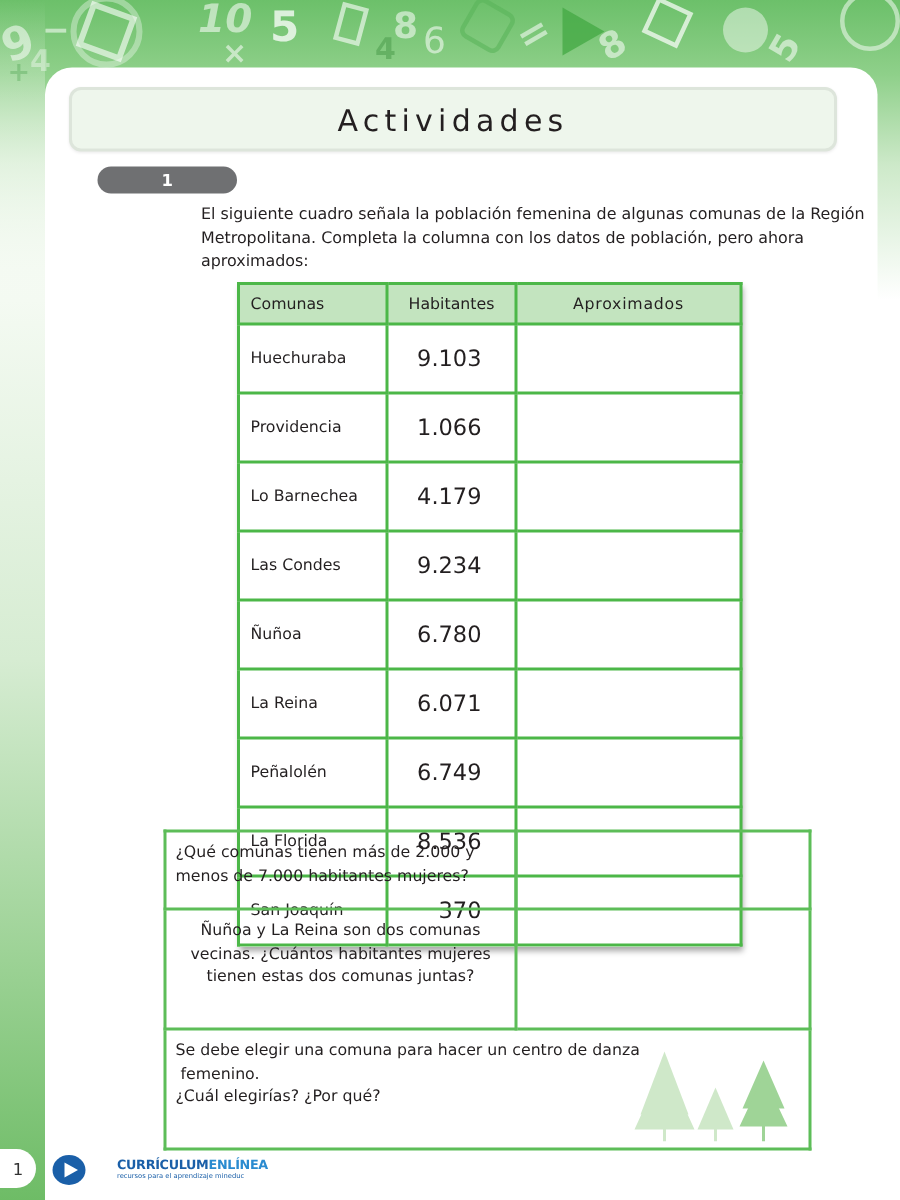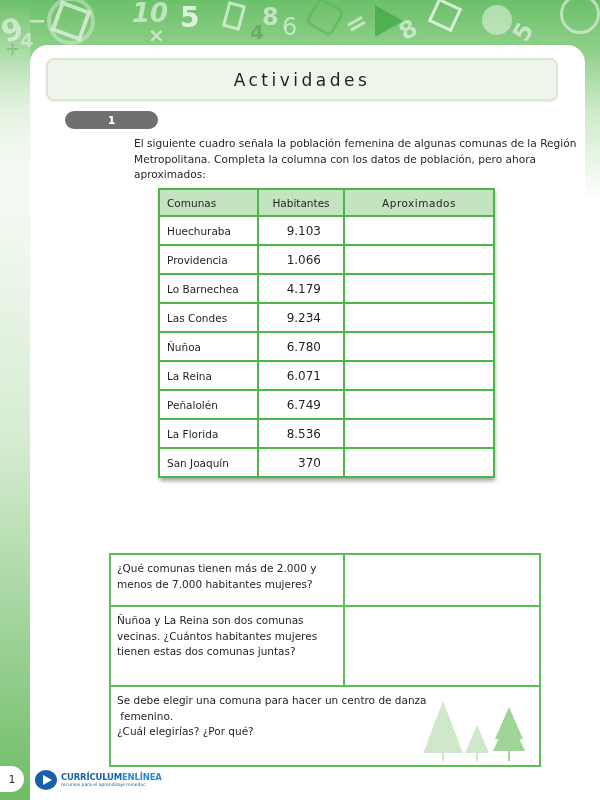--- a/index.html
+++ b/index.html
@@ -28,21 +28,21 @@
       position: absolute; left: 30px; top: 45px; width: 555px; height: 760px;
       background: #ffffff; border-radius: 18px 18px 0 0;
     }
     .title-bar {
       position: absolute; left: 46px; top: 58px; width: 512px; height: 43px;
       background: #eef6ec; border: 2px solid #dde5db; border-radius: 8px;
       box-shadow: 0 1px 2px rgba(0,0,0,0.08);
       display: flex; align-items: center; justify-content: center;
     }
     .title-text {
-      font-size: 17px; letter-spacing: 3.5px; color: #231f20;
+      font-size: 20px; letter-spacing: 3.5px; color: #231f20;
       font-family: "DejaVu Sans", sans-serif;
     }
     .num-pill {
       position: absolute; left: 65px; top: 111px; width: 93px; height: 18px;
       background: #6f7072; border-radius: 9px;
       color: #fff; font-size: 11px; font-weight: bold;
       display: flex; align-items: center; justify-content: center;
     }
     .intro {
       position: absolute; left: 110px; top: 136px; width: 450px;
@@ -51,29 +51,29 @@
     
     .tbl-wrap {
       position: absolute; left: 158px; top: 188px; width: 335px;
       box-shadow: 2px 3px 4px rgba(0,0,0,0.35);
     }
     table.pop {
       border-collapse: collapse; width: 335px; table-layout: fixed;
     }
     table.pop th, table.pop td {
       border: 2px solid #4cb748; font-weight: normal;
-      font-size: 10.5px; color: #231f20; height: 29px;
+      font-size: 10.5px; color: #231f20; height: 46px;
     }
     table.pop th {
       background: #c3e4bf; height: 27px; text-align: left; padding-left: 7px;
     }
     table.pop th.c2 { text-align: center; padding-left: 0; }
     table.pop th.c3 { text-align: center; padding-left: 0; letter-spacing: 0.5px; }
     table.pop td.c1 { padding-left: 7px; }
-    table.pop td.c2 { text-align: right; padding-right: 22px; font-size: 12px; }
+    table.pop td.c2 { text-align: right; padding-right: 22px; font-size: 15px; }
     table.pop td.c3 { background: #fff; }
     
     table.q {
       position: absolute; left: 109px; top: 553px; width: 432px;
       border-collapse: collapse; table-layout: fixed;
     }
     table.q td {
       border: 2px solid #5dbd58; vertical-align: top;
       font-size: 10.5px; line-height: 15.5px; color: #231f20;
       padding: 6px 6px;
@@ -81,21 +81,21 @@
     table.q td.qa { width: 234px; }
     .trees {
       position: absolute; right: 8px; bottom: 4px; width: 110px; height: 62px;
     }
     .page-num {
       position: absolute; left: 0px; top: 766px; width: 24px; height: 26px;
       background: #ffffff; border-radius: 0 13px 13px 0;
       font-size: 11px; color: #333; display: flex; align-items: center; justify-content: center;
     }
     .logo {
-      position: absolute; left: 35px; top: 770px; display: flex; align-items: center; gap: 4px;
+      position: absolute; left: 35px; top: 770px; display: flex; align-items: center; gap: 21px;
     }
     .logo-mark {
       width: 22px; height: 20px; border-radius: 50%; background: #1a5fa8;
       position: relative;
     }
     .logo-mark::after {
       content: ""; position: absolute; left: 8px; top: 5px;
       border-left: 9px solid #fff; border-top: 5px solid transparent; border-bottom: 5px solid transparent;
     }
     .logo-text { display: flex; flex-direction: column; line-height: 1; }
@@ -204,21 +204,21 @@
     </tbody>
   </table>
 </div>
 
 <table class="q">
   <tbody>
       <tr style="height:52px;margin-top:20px;">
     <td class="qa">¿Qué comunas tienen más de 2.000 y menos de 7.000 habitantes mujeres?</td>
     <td></td>
   </tr>
-  <tr style="height:80px;">
+  <tr style="height:80px;text-align:center;">
     <td class="qa">Ñuñoa y La Reina son dos comunas vecinas. ¿Cuántos habitantes mujeres tienen estas dos comunas juntas?</td>
     <td></td>
   </tr>
   <tr style="height:80px;">
     <td colspan="2" style="position:relative;">
       <div>Se debe elegir una comuna para hacer un centro de danza</div>
       <div style="white-space:pre;"> femenino.</div>
       <div>¿Cuál elegirías? ¿Por qué?</div>
       <svg class="trees" viewBox="0 0 110 62">
         <g fill="#cfe8c9" stroke="none">

